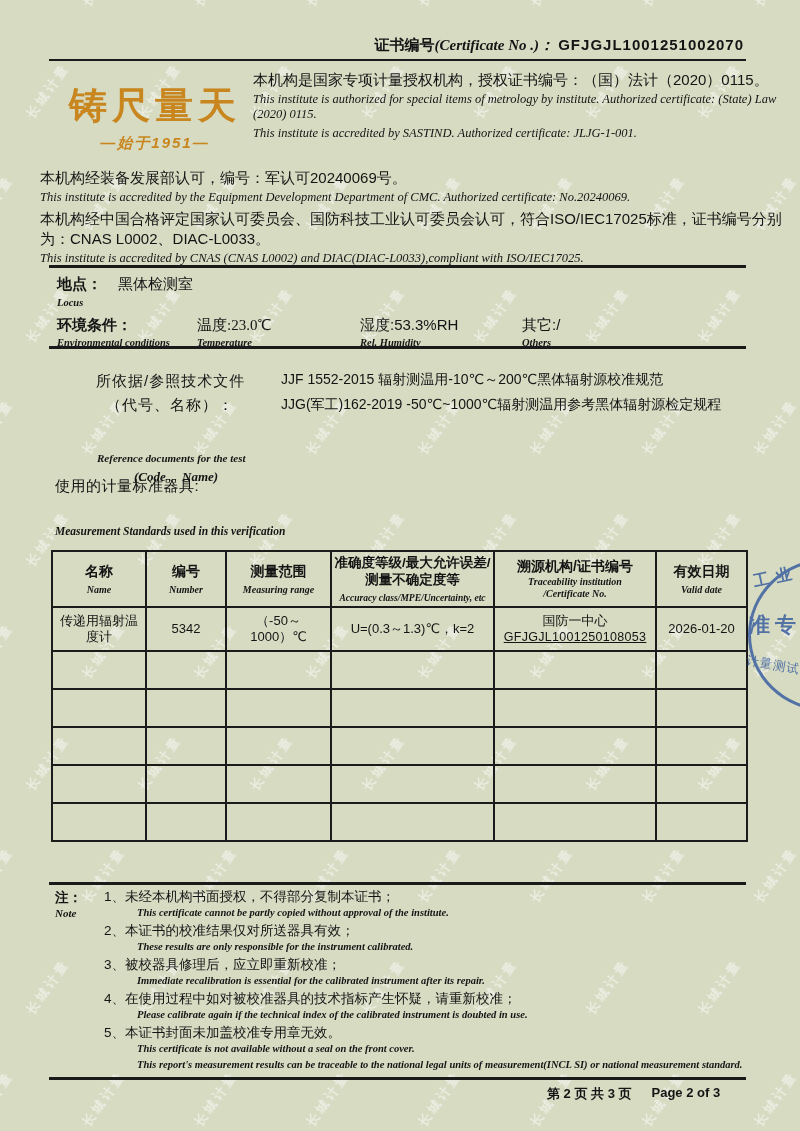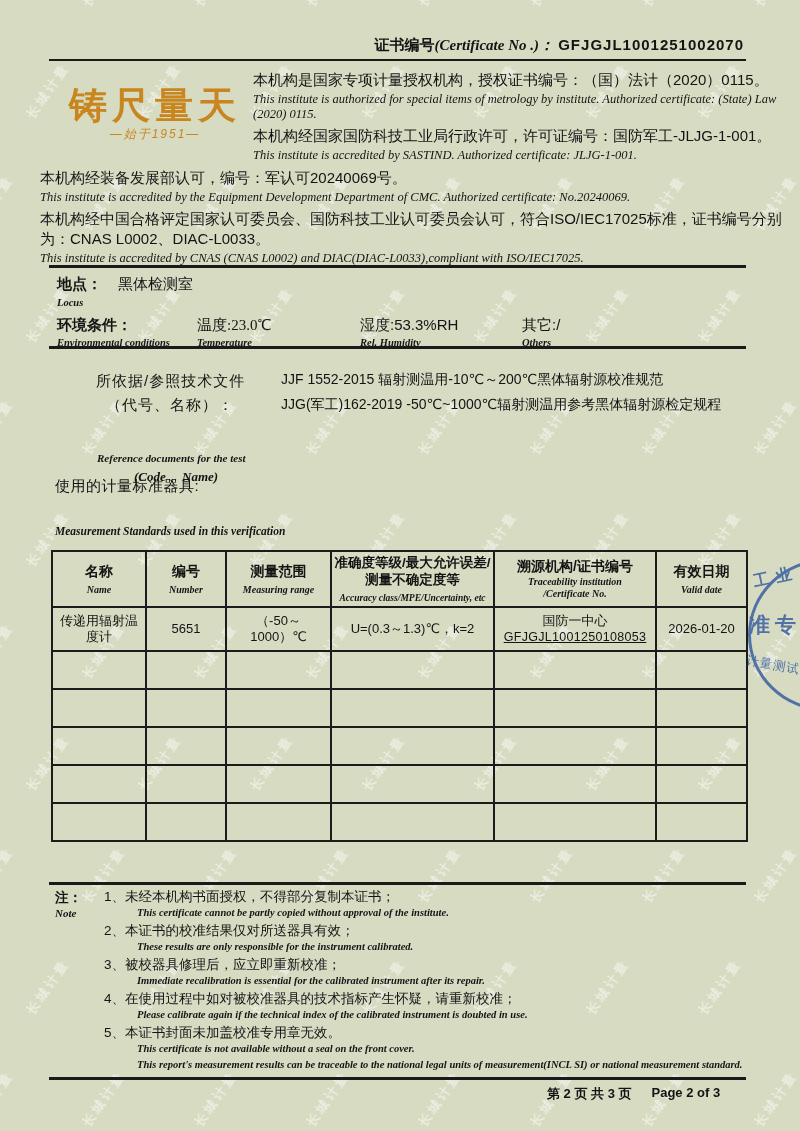--- a/index.html
+++ b/index.html
@@ -20,21 +20,21 @@
   
   .cert-line{top:36px;right:56px;font-size:15px;white-space:nowrap;margin-left:48px;}
   .cert-line .zh{font-weight:bold;}
   .cert-line .no{font-weight:bold;letter-spacing:1px;}
   .rule-top{top:59px;height:2px;}
 
   
   .logo{left:56px;top:84px;width:198px;text-align:center;color:#c9861f;}
   .logo-title{font-family:"DejaVu Serif","Liberation Serif",serif;font-weight:bold;
               font-size:38px;letter-spacing:5px;line-height:1.1;transform:scaleY(.98);}
-  .logo-sub{font-size:12px;letter-spacing:2px;font-style:italic;font-weight:normal;}
+  .logo-sub{font-size:15px;margin-top:8px;letter-spacing:2px;font-style:italic;font-weight:bold;}
 
   
   .intro-right{left:253px;top:70px;width:544px;}
   .intro-full{left:40px;top:168px;width:756px;}
   .p-zh{font-size:15px;line-height:20px;margin:0 0 2px 0;}
   .p-en{font-size:12.5px;line-height:15px;margin:0 0 4px 0;}
 
   .rule-1{top:265px;}
   .rule-2{top:346px;}
 
@@ -183,21 +183,20 @@
   <div class="rule rule-top"></div>
 
   <div class="abs logo">
     <div class="logo-title">铸尺量天</div>
     <div class="logo-sub">—始于1951—</div>
   </div>
 
   <div class="abs intro-right">
     <p class="p-zh">本机构是国家专项计量授权机构，授权证书编号：（国）法计（2020）0115。</p>
     <p class="p-en en">This institute is authorized  for  special items of metrology by institute.  Authorized certificate: (State) Law (2020) 0115.</p>
-    <p class="p-zh">本机构经国家国防科技工业局行政许可，许可证编号：国防军工-JLJG-1-001。</p>
     <p class="p-en en">This institute is accredited by SASTIND. Authorized certificate: JLJG-1-001.</p>
   </div>
 
   <div class="abs intro-full">
     <p class="p-zh">本机构经装备发展部认可，编号：军认可20240069号。</p>
     <p class="p-en en">This institute is accredited by the Equipment Development  Department of  CMC. Authorized certificate: No.20240069.</p>
     <p class="p-zh">本机构经中国合格评定国家认可委员会、国防科技工业认可委员会认可，符合ISO/IEC17025标准，证书编号分别为：CNAS L0002、DIAC-L0033。</p>
     <p class="p-en en">This institute is accredited by CNAS (CNAS L0002) and DIAC(DIAC-L0033),compliant with ISO/IEC17025.</p>
   </div>
 
@@ -261,21 +260,21 @@
         <div class="th-en" style="margin-top:1px">Traceability institution</div>
         <div class="th-en" style="margin-top:0">/Certificate No.</div>
       </th>
       <th>
         <div class="th-zh">有效日期</div>
         <div class="th-en">Valid date</div>
       </th>
     </tr>
     <tr style="height:44px">
       <td class="cell">传递用辐射温度计</td>
-      <td class="cell">5651</td>
+      <td class="cell">5342</td>
       <td class="cell">（-50～1000）℃</td>
       <td class="cell">U=(0.3～1.3)℃，k=2</td>
       <td class="cell">
         <div>国防一中心</div>
         <div class="cell-sub">GFJGJL1001250108053</div>
       </td>
       <td class="cell">2026-01-20</td>
     </tr>
     <tr style="height:38px">
           <td></td>

